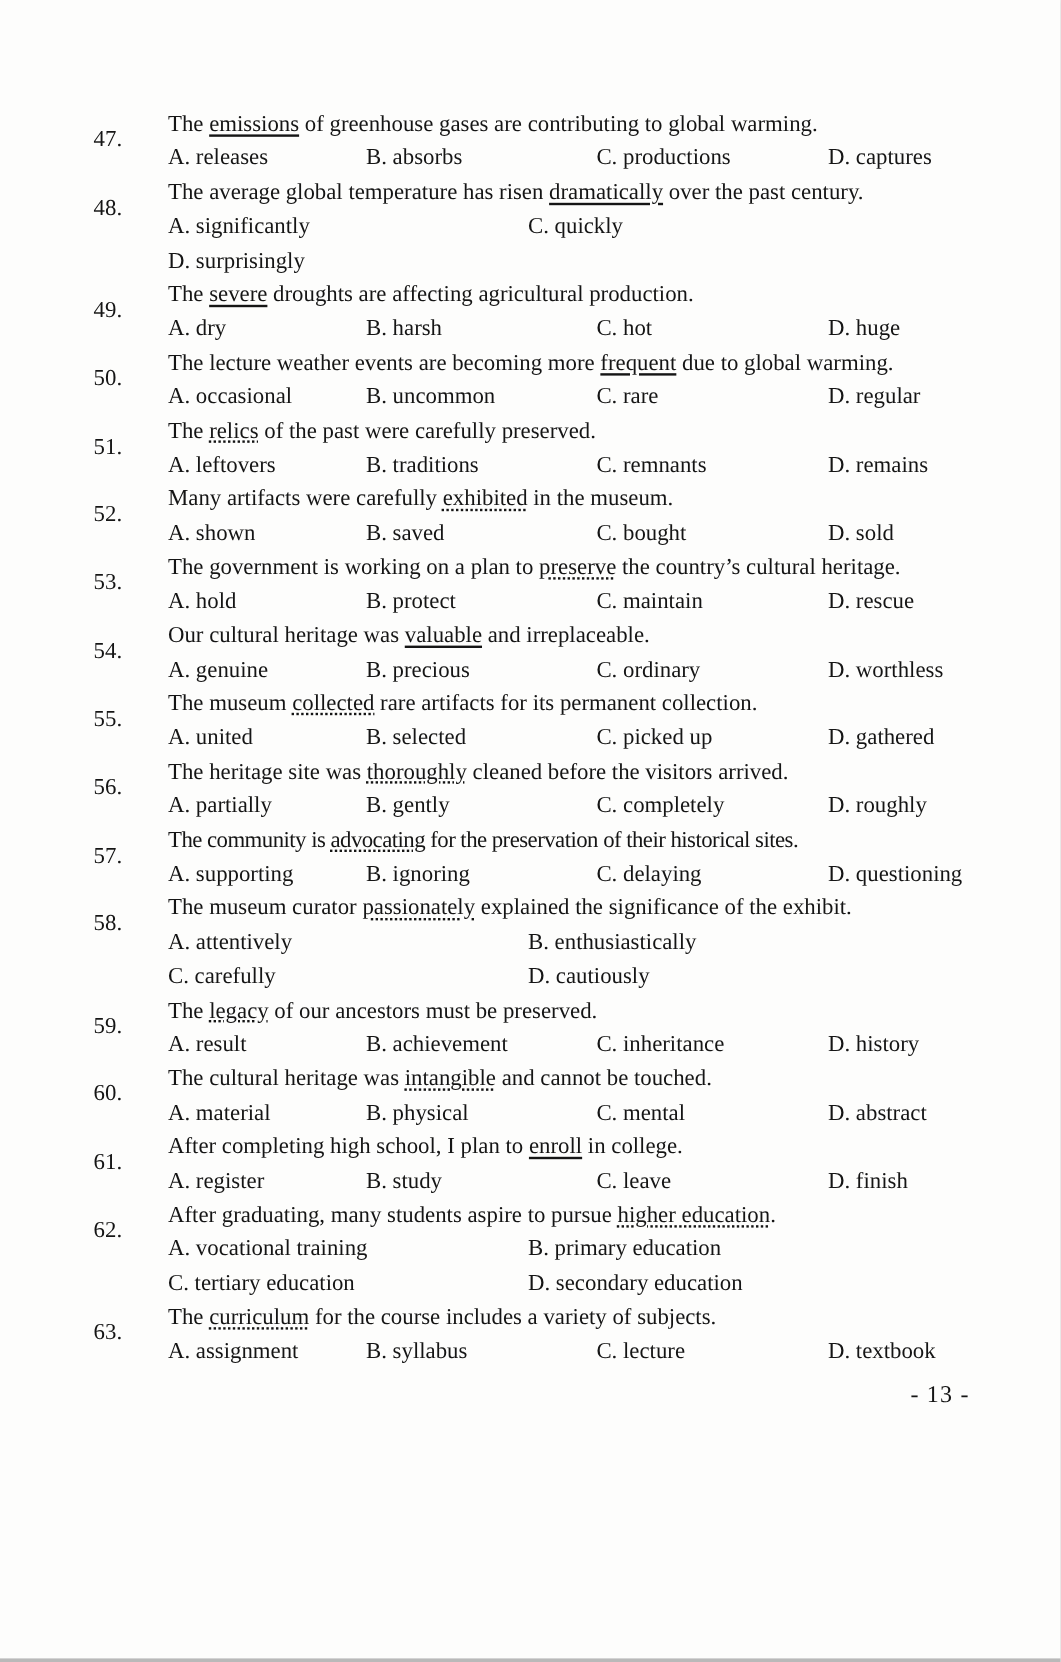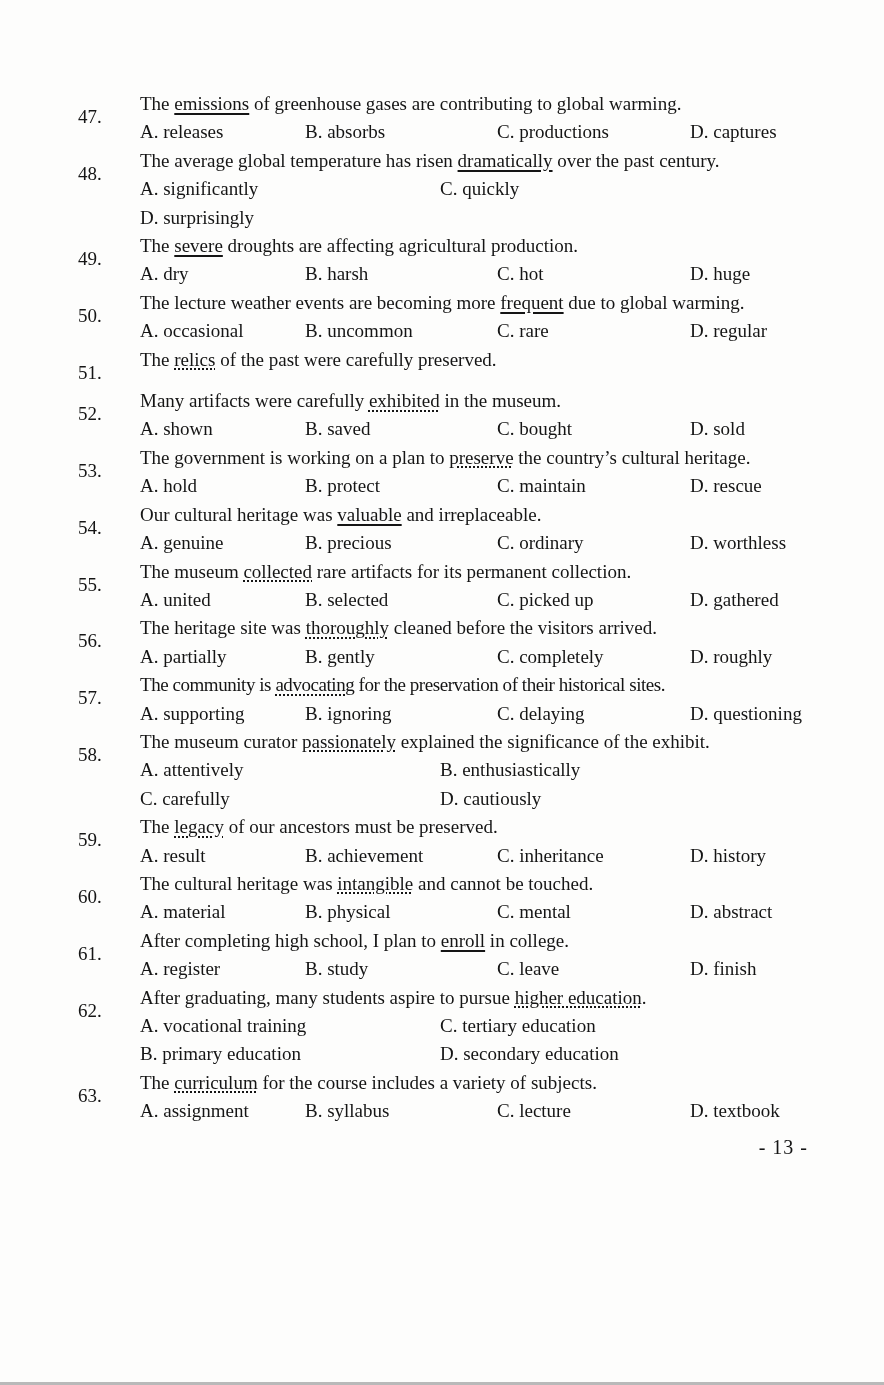--- a/index.html
+++ b/index.html
@@ -133,20 +133,26 @@
               <div>C. rare</div>
               <div>D. regular</div>
             </div>
     </div>
   </div>
 
   <div class="question">
     <div class="q-num">51.</div>
     <div class="q-body">
       <div class="q-stem"><span>The </span><span class="u-dotted">relics</span><span> of the past were carefully preserved.</span></div>
+      <div class="q-options opts-row4">
+              <div>A. leftovers</div>
+              <div>B. traditions</div>
+              <div>C. remnants</div>
+              <div>D. remains</div>
+            </div>
     </div>
   </div>
 
   <div class="question">
     <div class="q-num">52.</div>
     <div class="q-body">
       <div class="q-stem"><span>Many artifacts were carefully </span><span class="u-dotted">exhibited</span><span> in the museum.</span></div>
       <div class="q-options opts-row4">
               <div>A. shown</div>
               <div>B. saved</div>
@@ -272,22 +278,22 @@
             </div>
     </div>
   </div>
 
   <div class="question">
     <div class="q-num">62.</div>
     <div class="q-body">
       <div class="q-stem"><span>After graduating, many students aspire to pursue </span><span class="u-dotted">higher education</span><span>.</span></div>
       <div class="q-options opts-col2">
               <div>A. vocational training</div>
+              <div>B. primary education</div>
               <div>C. tertiary education</div>
-              <div>B. primary education</div>
               <div>D. secondary education</div>
             </div>
     </div>
   </div>
 
   <div class="question">
     <div class="q-num">63.</div>
     <div class="q-body">
       <div class="q-stem"><span>The </span><span class="u-dotted">curriculum</span><span> for the course includes a variety of subjects.</span></div>
       <div class="q-options opts-row4">

